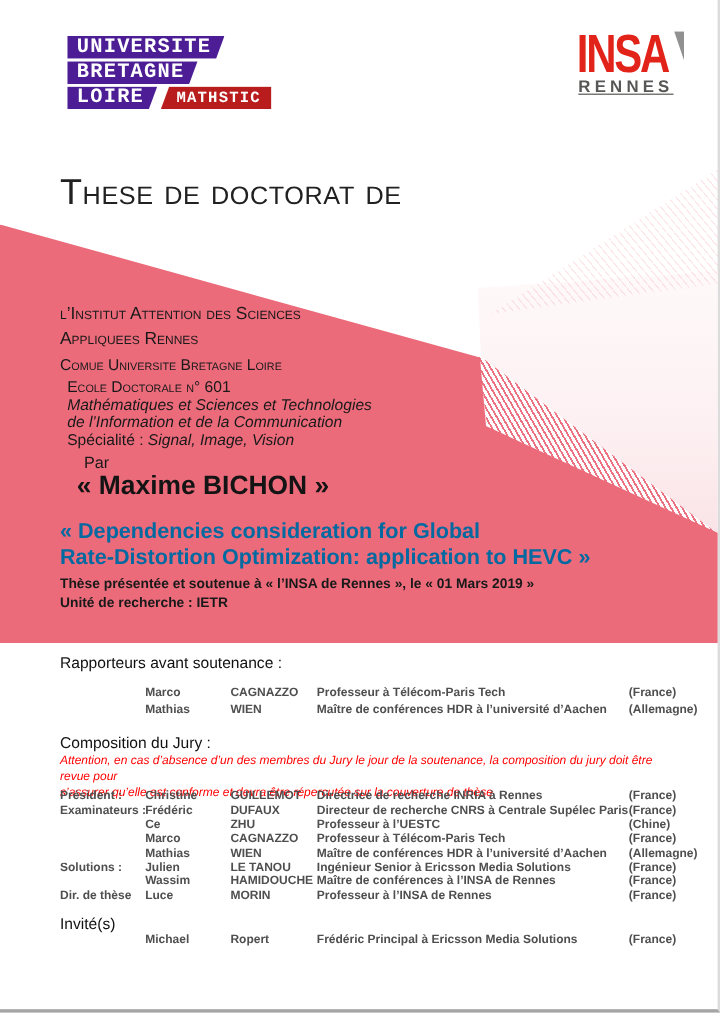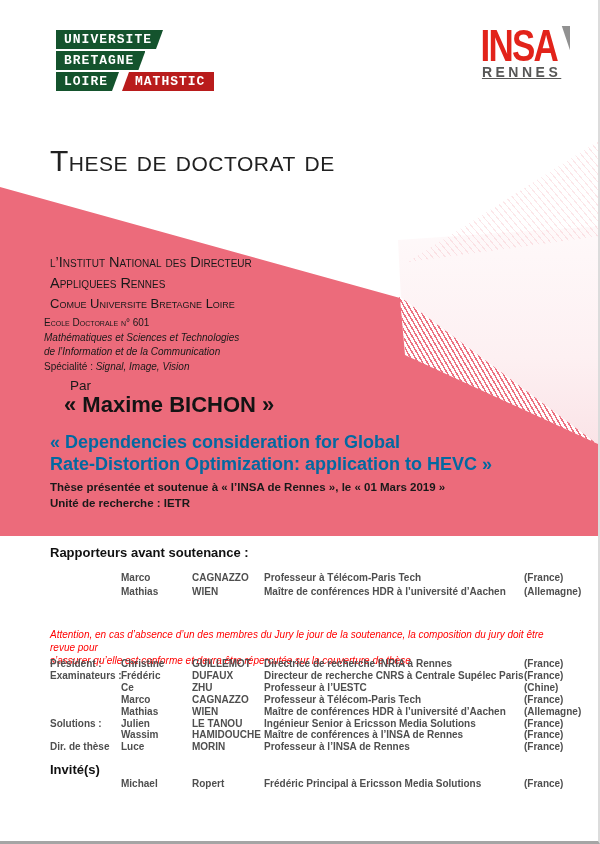--- a/index.html
+++ b/index.html
@@ -5,22 +5,22 @@
   html,body{margin:0;padding:0;background:#ffffff;}
   .page{
     position:relative;width:600px;height:844px;background:#fff;overflow:hidden;
     font-family:"Liberation Sans",sans-serif;color:#1a1a1a;
     border-right:2px solid #dcdcdc;border-bottom:3px solid #a5a5a5;box-sizing:border-box;
   }
   
   .ubl-logo{position:absolute;left:56px;top:30px;}
   .ubl-row{display:flex;align-items:flex-start;margin-bottom:2px;}
   .ubl-block{
-    display:inline-block;background:#14532d;color:#fff;
-    font-family:"Liberation Mono",monospace;font-weight:bold;font-size:13px;
+    display:inline-block;background:#4c1d95;color:#fff;
+    font-family:"Liberation Mono",monospace;font-weight:bold;font-size:17px;
     letter-spacing:1px;line-height:19px;height:19px;padding:0 11px 0 8px;
     clip-path:polygon(0 0,100% 0,calc(100% - 7px) 100%,0 100%);
   }
   .ubl-mathstic{
     display:inline-block;background:#b91c1c;color:#fff;margin-left:3px;
     font-family:"Liberation Mono",monospace;font-weight:bold;font-size:13px;
     letter-spacing:1px;line-height:19px;height:19px;padding:0 9px 0 13px;
     clip-path:polygon(7px 0,100% 0,100% 100%,0 100%);
   }
   .insa-logo{position:absolute;right:28px;top:26px;text-align:center;}
@@ -52,31 +52,31 @@
     clip-path:polygon(0 47px,400px 158px,405px 215px,600px 305px,600px 396px,0 396px);
     background:#ec6b7b;
   }
   .doc-title{
     position:absolute;left:50px;top:4px;margin:0;font-weight:400;
     font-size:30px;font-variant:small-caps;letter-spacing:.5px;color:#212121;
   }
   .inst{position:absolute;left:50px;top:112px;font-variant:small-caps;color:#191919;}
   .inst-l1,.inst-l2{font-size:14.5px;line-height:21px;}
   .inst-l3{font-size:13px;line-height:20px;}
-  .ecole{position:absolute;left:44px;top:176px;font-size:10px;line-height:14.5px;color:#191919;}
+  .ecole{position:absolute;left:56px;top:176px;font-size:13px;line-height:14.5px;color:#191919;}
   .ecole-num{font-variant:small-caps;}
   .ital{font-style:italic;}
   .par{position:absolute;left:70px;top:238px;font-size:13.5px;color:#191919;}
   .author{position:absolute;left:64px;top:252px;font-size:22px;font-weight:bold;color:#141414;}
   .thesis-title{position:absolute;left:50px;top:292px;font-size:18px;line-height:21.5px;
     font-weight:bold;color:#0369a1;}
   .defense{position:absolute;left:50px;top:340px;font-size:11.5px;line-height:15.5px;
     font-weight:bold;color:#191919;}
   
-  .sec-heading{position:absolute;left:50px;font-size:13px;font-weight:bold;color:#111;margin:0;}
+  .sec-heading{position:absolute;left:50px;font-size:13px;font-weight:normal;color:#111;margin:0;}
   .h-rapporteurs{top:545px;}
   .h-jury{top:611px;}
   .h-invites{top:762px;}
   .warning{position:absolute;left:50px;top:628px;width:520px;font-size:10px;line-height:13px;
     font-style:italic;color:#ff0000;}
   .tbl{position:absolute;left:50px;display:grid;grid-template-columns:71px 71px 72px 260px 76px;
     font-size:10px;color:#4f4f4f;}
   .t-rapporteurs{top:571px;line-height:14px;}
   .t-jury{top:658px;line-height:11.9px;}
   .t-invites{top:777px;line-height:14px;}
@@ -111,21 +111,21 @@
 
   <section class="hero">
     <div class="hero-layer fade-quad"></div>
     <div class="hero-layer stripe-top"></div>
     <div class="hero-layer stripe-wedge"></div>
     <div class="hero-layer pink-solid"></div>
 
     <h1 class="doc-title">These de doctorat de</h1>
 
     <div class="inst">
-      <div class="inst-l1">l’Institut National des Directeur</div>
+      <div class="inst-l1">l’Institut Attention des Sciences</div>
       <div class="inst-l2">Appliquees Rennes</div>
       <div class="inst-l3">Comue Universite Bretagne Loire</div>
     </div>
 
     <div class="ecole">
       <div class="ecole-num">Ecole Doctorale n° 601</div>
       <div class="ital">Mathématiques et Sciences et Technologies</div>
       <div class="ital">de l’Information et de la Communication</div>
       <div><span>Spécialité : </span><span class="ital">Signal, Image, Vision</span></div>
     </div>
@@ -158,20 +158,21 @@
       <div class="trow">
         <span class="cell"></span>
         <span class="cell">Mathias</span>
         <span class="cell">WIEN</span>
         <span class="cell">Maître de conférences HDR à l’université d’Aachen</span>
         <span class="cell">(Allemagne)</span>
       </div>
 
   </div>
 
+  <h2 class="sec-heading h-jury">Composition du Jury :</h2>
   <div class="warning">
     <div>Attention, en cas d’absence d’un des membres du Jury le jour de la soutenance, la composition du jury doit être revue pour</div>
     <div>s’assurer qu’elle est conforme et devra être répercutée sur la couverture de thèse</div>
   </div>
   <div class="tbl t-jury">
 
       <div class="trow">
         <span class="cell">Président :</span>
         <span class="cell">Christine</span>
         <span class="cell">GUILLEMOT</span>

